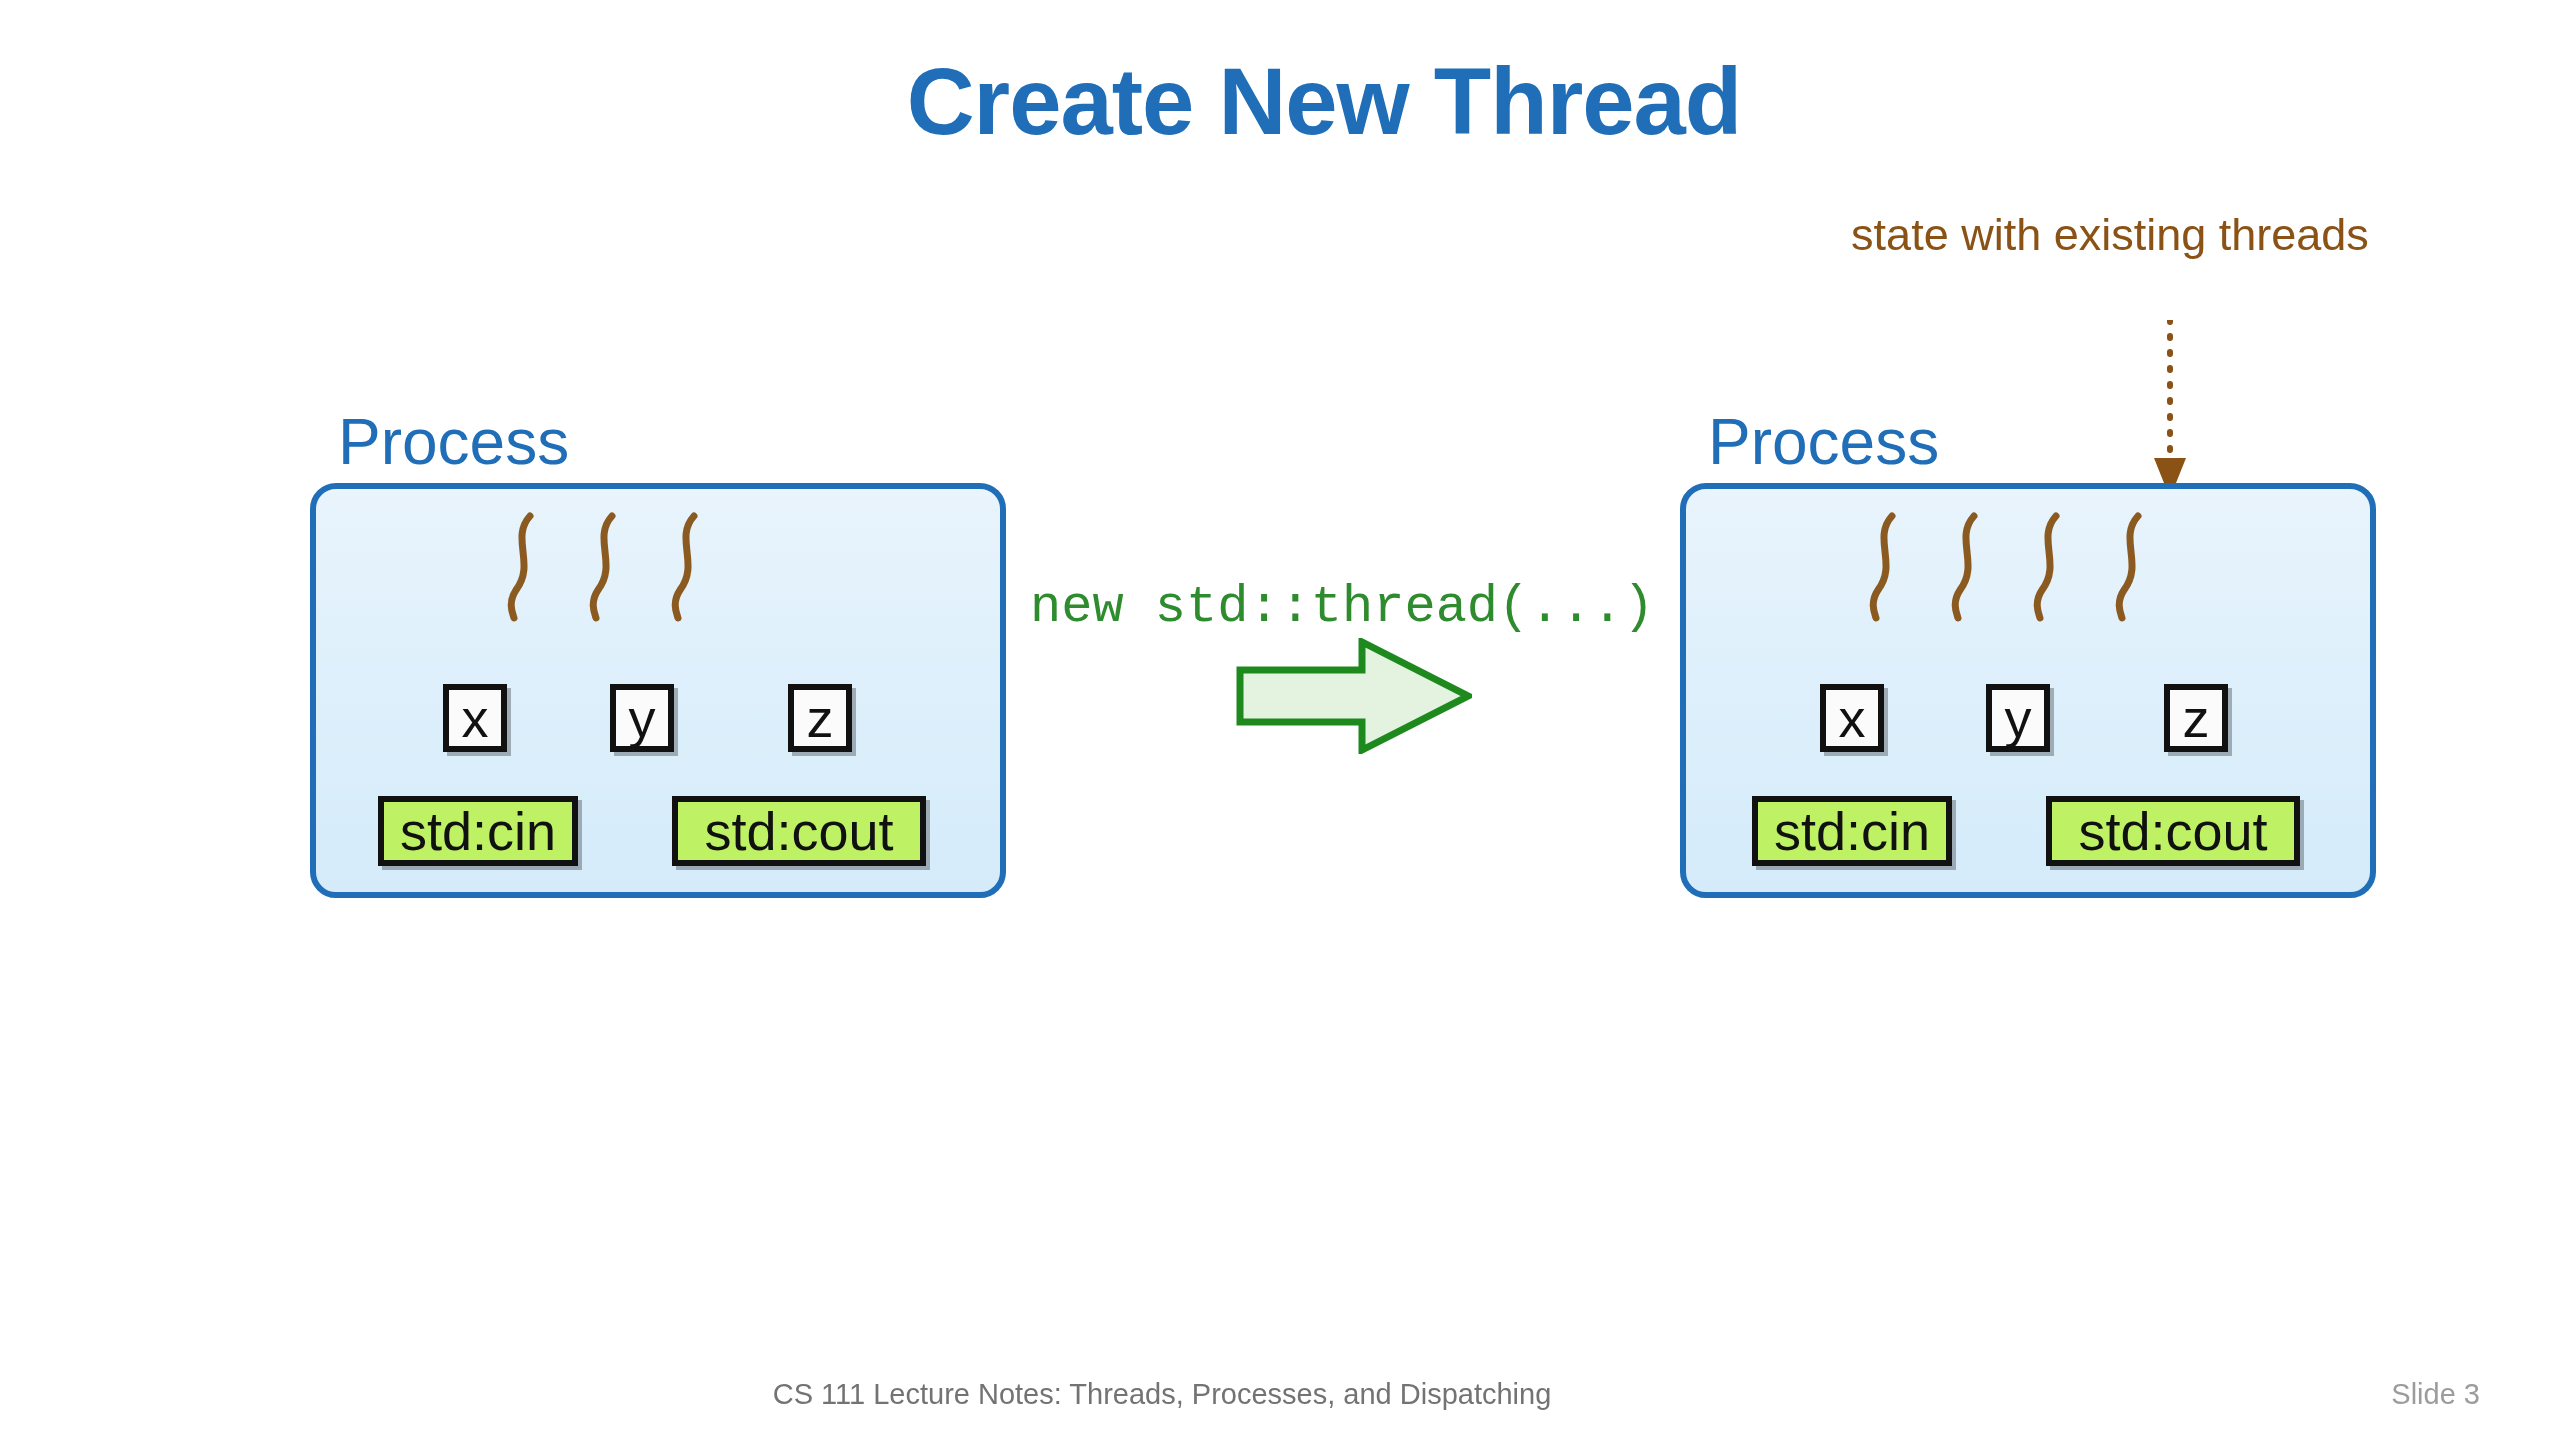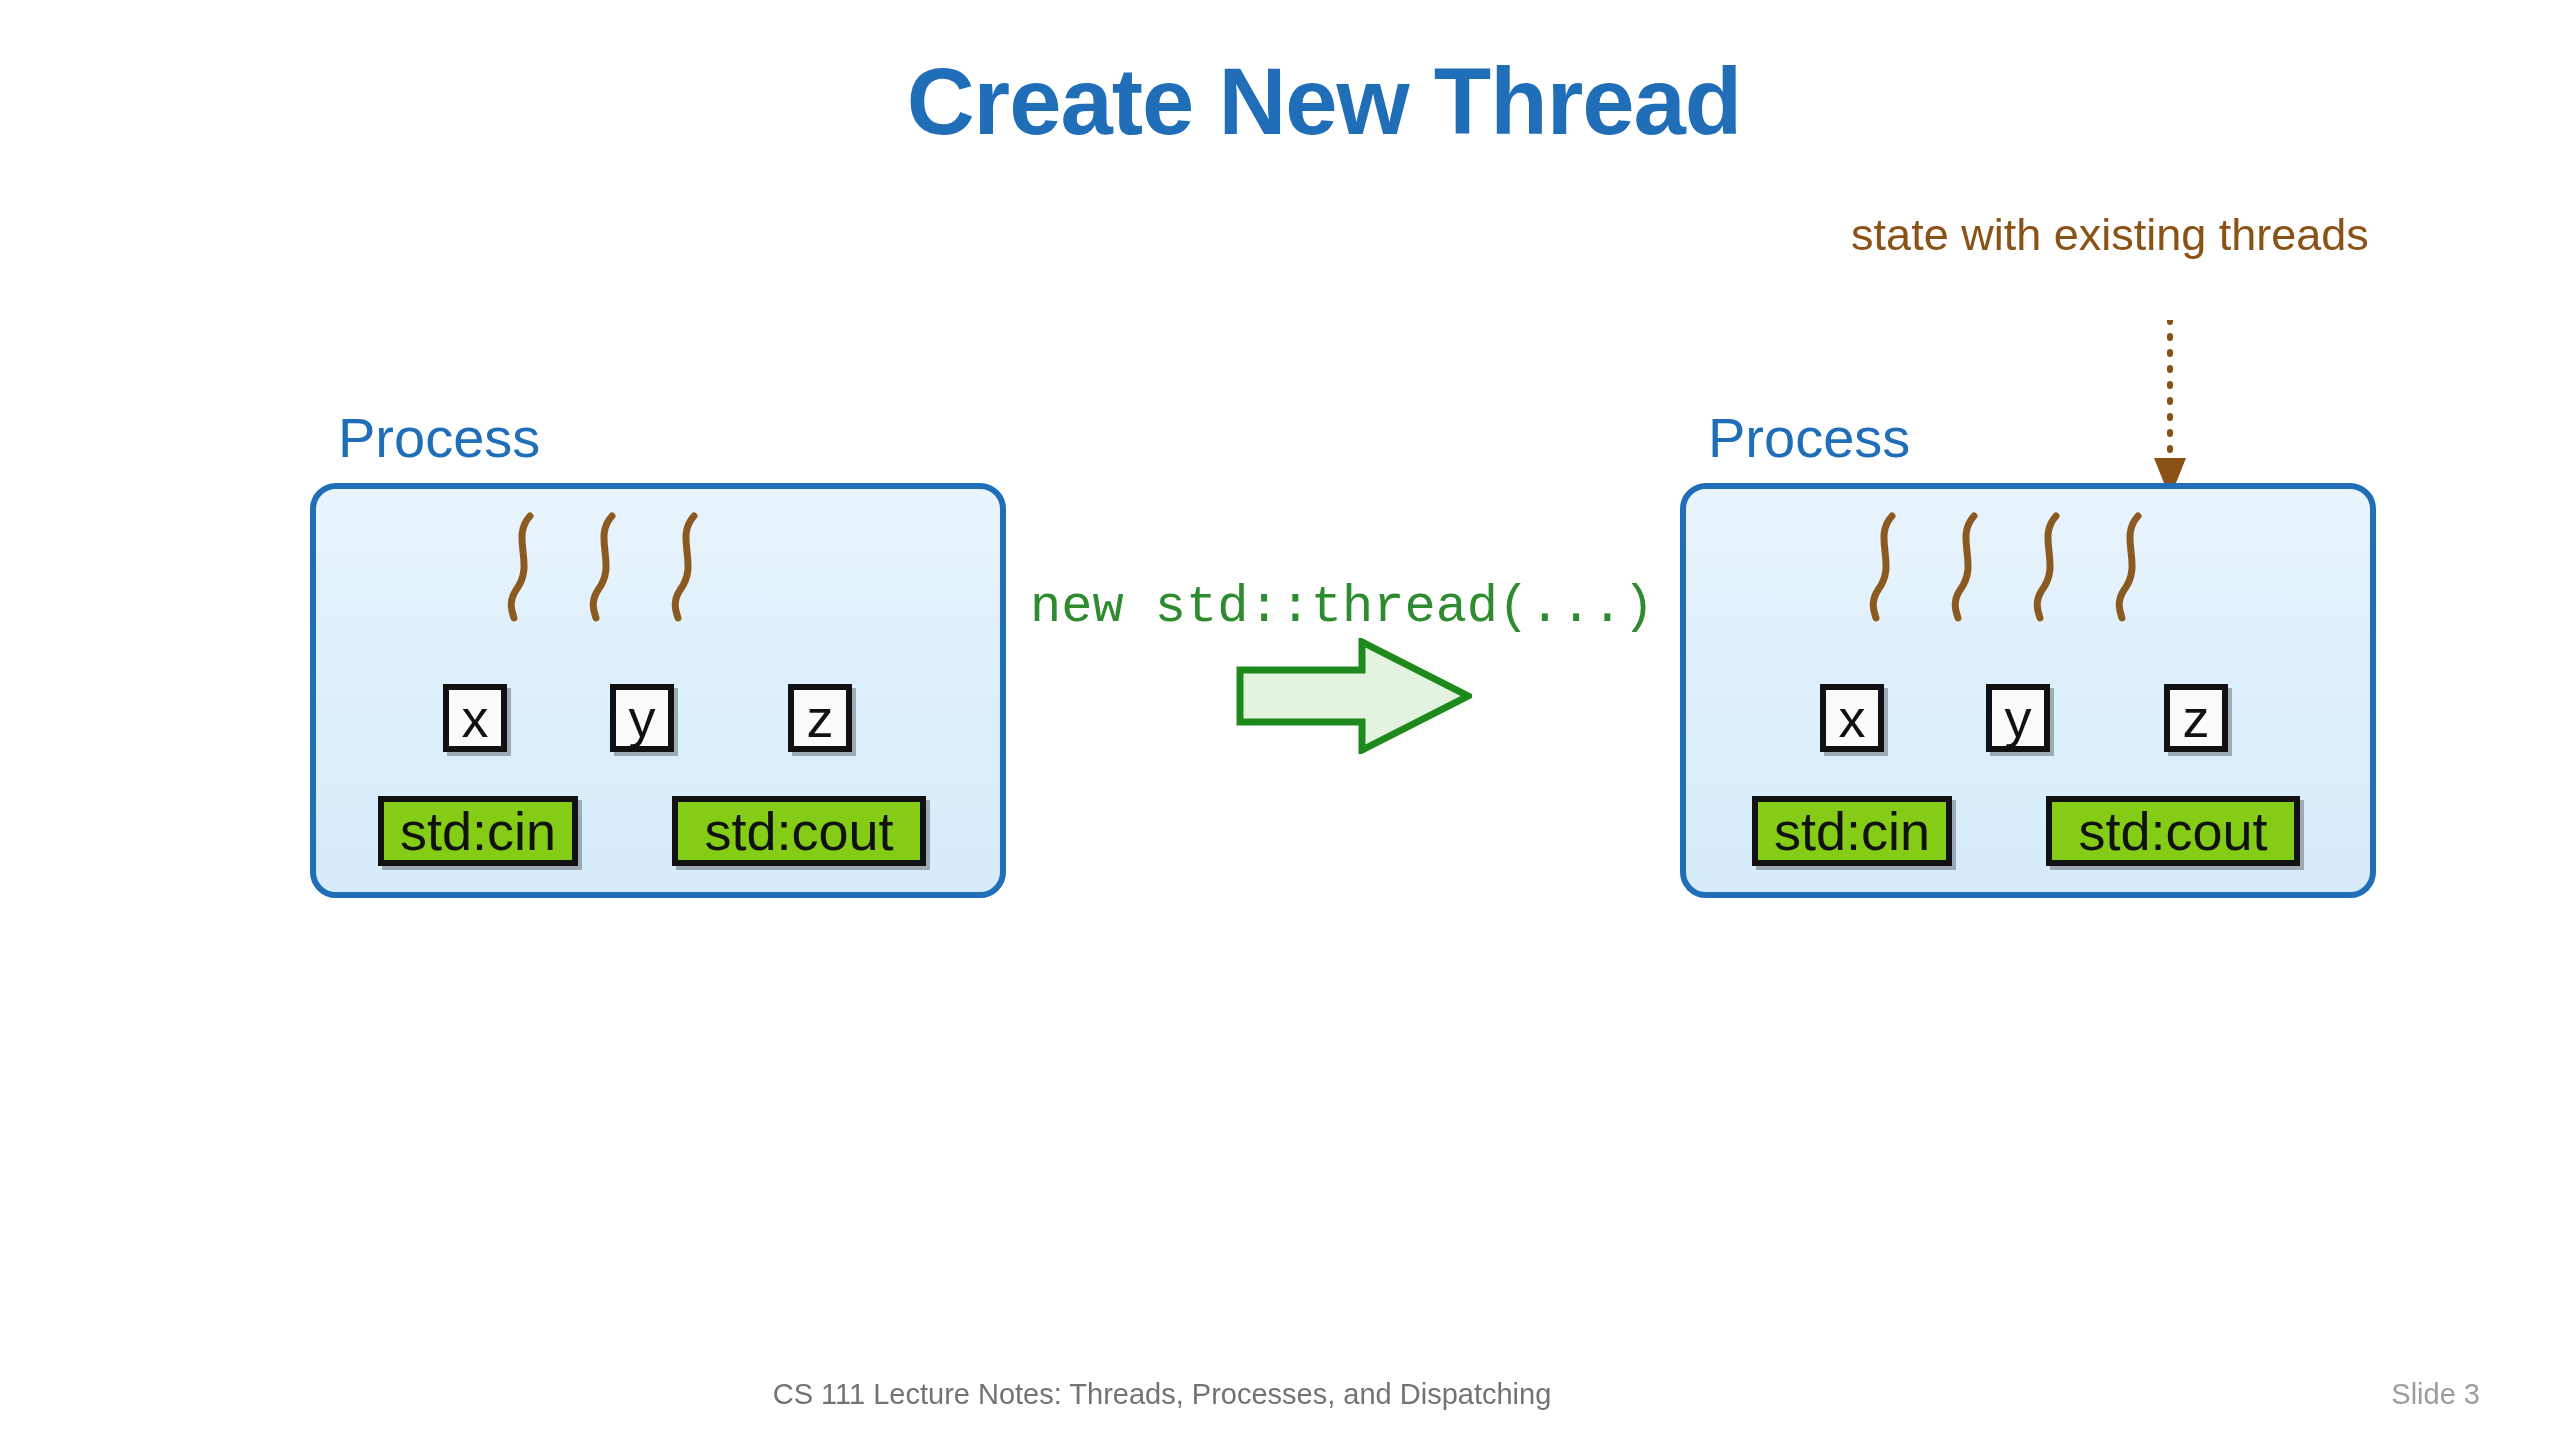--- a/index.html
+++ b/index.html
@@ -54,21 +54,21 @@
     left: 2140px;
     top: 320px;
     width: 60px;
     height: 180px;
   }
 
   
   .process-group { position: absolute; }
   .process-label {
     position: absolute;
-    font-size: 56px;
+    font-size: 64px;
     color: #1F6EB7;
     font-family: "Liberation Sans", sans-serif;
     white-space: nowrap;
     line-height: 1;
     text-align: right;
   }
   .process-box {
     position: absolute;
     box-sizing: border-box;
     border: 6px solid #1F6EB7;
@@ -95,21 +95,21 @@
     align-items: center;
     justify-content: center;
     font-size: 54px;
     color: #111111;
     line-height: 1;
     font-family: "Liberation Sans", sans-serif;
   }
   .io-box {
     position: absolute;
     box-sizing: border-box;
-    background: #84cc16;
+    background: #bef264;
     border: 6px solid #111111;
     box-shadow: 4px 4px 0 rgba(0,0,0,0.28);
     display: flex;
     align-items: center;
     justify-content: center;
     font-size: 54px;
     color: #111111;
     line-height: 1;
     white-space: nowrap;
     padding: 0 12px;

